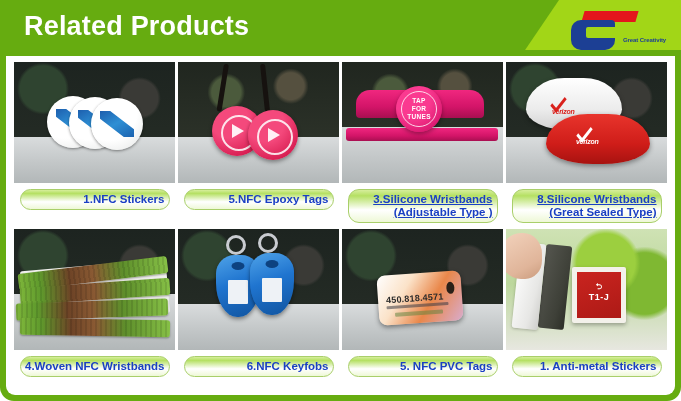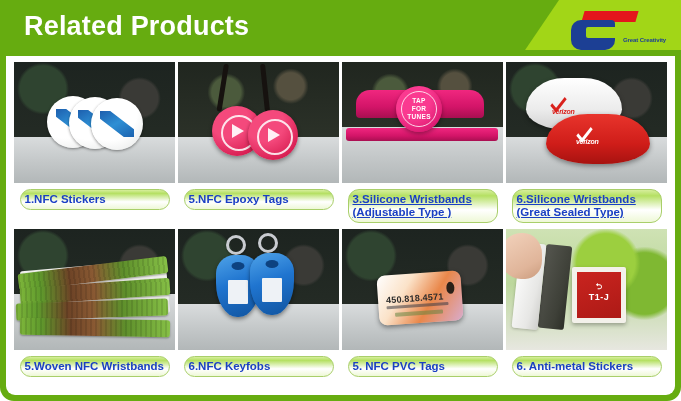--- a/index.html
+++ b/index.html
@@ -139,21 +139,21 @@
     width: 150px;
     min-height: 20px;
     border-radius: 11px;
     background: linear-gradient(to bottom, #d6ee9c 0%, #b5e063 18%, #ffffff 62%, #eef8d6 100%);
     border: 1px solid #a9cf6a;
     color: #1a3fc4;
     font-size: 11.5px;
     font-weight: bold;
     display: flex;
     flex-direction: column;
-    align-items: flex-start;
+    align-items: flex-end;
     justify-content: center;
     line-height: 13px;
     padding: 3px 4px;
     text-align: center;
     white-space: nowrap;
   }
   .label.two-line { min-height: 31px; text-decoration: underline; }
 
   
   .bg-dark {
@@ -532,41 +532,41 @@
               <div class="vband white" style="left:20px; top:16px; width:96px; height:52px;">
                 <div class="vz-check" style="left:24px; top:20px;"></div>
                 <span class="vz-word" style="left:26px; top:30px; color:#d9211c;">verizon</span>
               </div>
               <div class="vband red" style="left:40px; top:52px; width:104px; height:50px;">
                 <div class="vz-check onred" style="left:30px; top:14px;"></div>
                 <span class="vz-word" style="left:30px; top:24px; color:#ffffff;">verizon</span>
               </div>
             </div>
             <div class="label two-line">
-              <span>6.Silicone Wristbands</span>
+              <span>8.Silicone Wristbands</span>
               <span>(Great Sealed Type)</span>
             </div>
           </div>
 
         </div>
 
         <div class="row">
 
           <div class="cell">
             <div class="photo">
               <div class="bg-dark"></div>
               <div class="table-surface tall"></div>
               <div class="woven-pad" style="left:8px; top:36px; width:146px; height:54px; transform:rotate(-5deg);"></div>
               <div class="woven" style="left:4px; top:36px; width:150px; transform:rotate(-7deg);"></div>
               <div class="woven" style="left:6px; top:54px; width:150px; transform:rotate(-4deg);"></div>
               <div class="woven" style="left:2px; top:72px; width:152px; transform:rotate(-2deg);"></div>
               <div class="woven" style="left:6px; top:90px; width:150px; transform:rotate(1deg);"></div>
             </div>
             <div class="label">
-              <span>5.Woven NFC Wristbands</span>
+              <span>4.Woven NFC Wristbands</span>
             </div>
           </div>
 
           <div class="cell">
             <div class="photo">
               <div class="bg-dark"></div>
               <div class="table-surface"></div>
               <div class="keyring" style="left:48px; top:6px;"></div>
               <div class="keyring" style="left:80px; top:4px;"></div>
               <div class="fob" style="left:38px; top:26px;">
@@ -606,21 +606,21 @@
                 <div class="am-card-inner">
                   <div class="am-card-logo">⮌</div>
                   <div class="am-card-text">T1-J</div>
                 </div>
               </div>
               <div class="am-dark"></div>
               <div class="am-white"></div>
               <div class="am-finger"></div>
             </div>
             <div class="label">
-              <span>6. Anti-metal Stickers</span>
+              <span>1. Anti-metal Stickers</span>
             </div>
           </div>
 
         </div>
 
       </div>
     </div>
   </div>
 
 </div>

